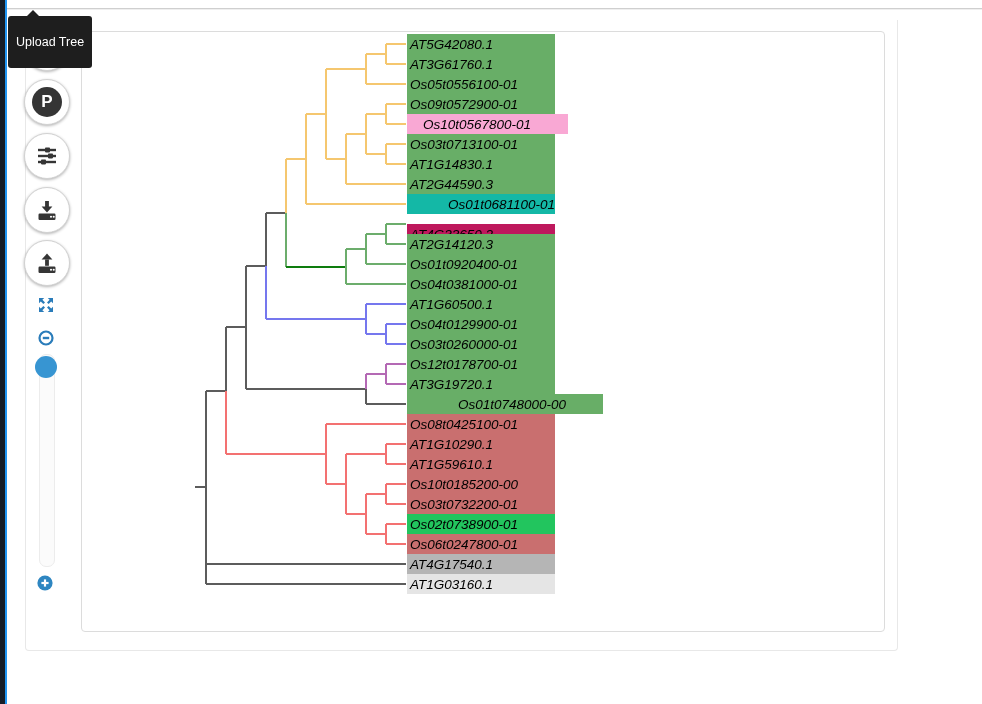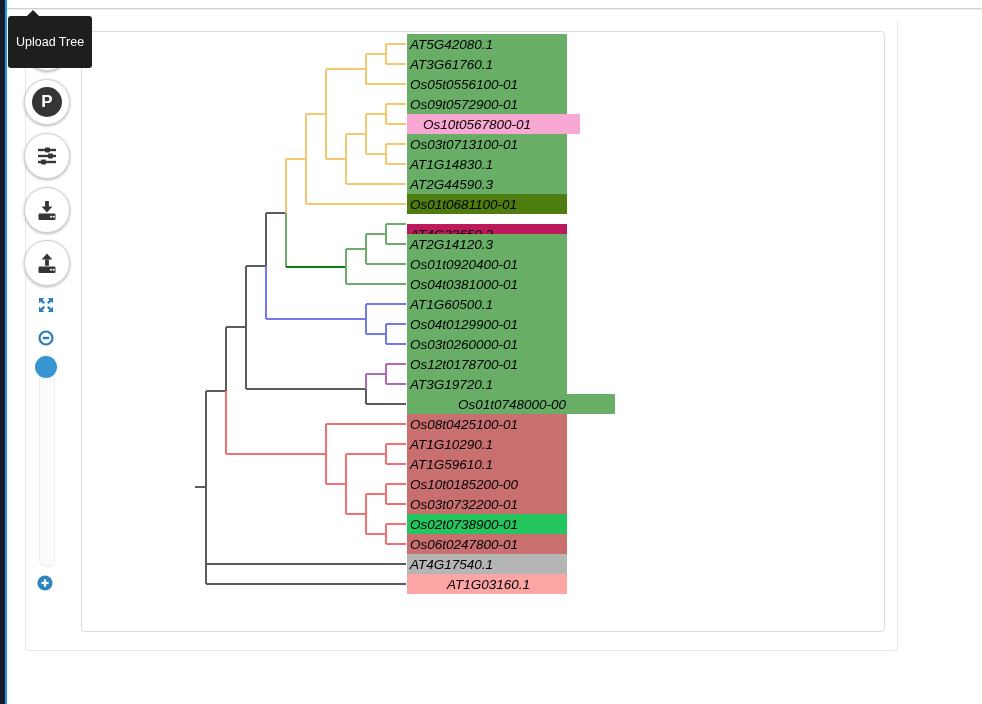--- a/index.html
+++ b/index.html
@@ -27,21 +27,21 @@
   .p-badge{width:30px;height:30px;border-radius:50%;background:#353535;color:#fff;
     font-weight:bold;font-size:17px;display:flex;align-items:center;justify-content:center;}
   .blue-ctl{position:absolute;z-index:10;cursor:pointer;}
   .expand-btn{left:38px;top:297px;width:16px;height:16px;}
   .zoom-out-btn{left:38px;top:330px;width:16px;height:16px;}
   .slider-track{position:absolute;left:39px;top:354px;width:14px;height:211px;z-index:9;
     background:#fbfbfb;border:1px solid #ececec;border-radius:7px;}
   .slider-handle{position:absolute;left:35px;top:356px;width:22px;height:22px;border-radius:50%;
     background:#3795d2;z-index:11;cursor:pointer;}
   .zoom-in-btn{left:37px;top:575px;width:16px;height:16px;}
-  #leaf-rows .leaf-row{position:absolute;left:407px;width:160px;height:20px;z-index:2;
+  #leaf-rows .leaf-row{position:absolute;left:407px;width:148px;height:20px;z-index:2;
     display:flex;align-items:center;}
   #leaf-rows .leaf-row span{font-style:italic;font-size:13.5px;color:#000;padding-left:3px;
     white-space:nowrap;}
   #tree-svg{position:absolute;left:0;top:0;z-index:3;pointer-events:none;}
 </style>
 </head>
 <body>
 
 <div class="left-rail"></div>
 <div class="left-rail-accent"></div>
@@ -142,21 +142,21 @@
     </div>
     <div class="leaf-row" style="top: 134px; background: rgb(104, 174, 103);">
       <span>Os03t0713100-01</span>
     </div>
     <div class="leaf-row" style="top: 154px; background: rgb(104, 174, 103);">
       <span>AT1G14830.1</span>
     </div>
     <div class="leaf-row" style="top: 174px; background: rgb(104, 174, 103);">
       <span>AT2G44590.3</span>
     </div>
-    <div class="leaf-row" style="top: 194px; background: #4d7c0f;">
+    <div class="leaf-row" style="top: 194px; background: #14b8a6; justify-content: flex-end;">
       <span>Os01t0681100-01</span>
     </div>
     <div class="leaf-row" style="top: 224px; background: #be185d;">
       <span>AT4G33650.2</span>
     </div>
     <div class="leaf-row" style="top: 234px; background: rgb(104, 174, 103);">
       <span>AT2G14120.3</span>
     </div>
     <div class="leaf-row" style="top: 254px; background: rgb(104, 174, 103);">
       <span>Os01t0920400-01</span>
@@ -199,21 +199,21 @@
     </div>
     <div class="leaf-row" style="top: 514px; background: #22c55e;">
       <span>Os02t0738900-01</span>
     </div>
     <div class="leaf-row" style="top: 534px; background: rgb(201, 111, 111);">
       <span>Os06t0247800-01</span>
     </div>
     <div class="leaf-row" style="top: 554px; background: rgb(181, 181, 181);">
       <span>AT4G17540.1</span>
     </div>
-    <div class="leaf-row" style="top: 574px; background: #fca5a5; justify-content: center;">
+    <div class="leaf-row" style="top: 574px; background: #e5e5e5;">
       <span>AT1G03160.1</span>
     </div>
   </div>
 <svg id="tree-svg" width="982" height="704" shape-rendering="crispEdges">
     <line x1="206" y1="487.359375" x2="206" y2="390.71875" stroke="#5c5c5c" stroke-width="2"></line>
     <line x1="206" y1="390.71875" x2="226" y2="390.71875" stroke="#5c5c5c" stroke-width="2"></line>
     <line x1="226" y1="390.71875" x2="226" y2="327.4375" stroke="#5c5c5c" stroke-width="2"></line>
     <line x1="226" y1="327.4375" x2="246" y2="327.4375" stroke="#5c5c5c" stroke-width="2"></line>
     <line x1="246" y1="327.4375" x2="246" y2="265.875" stroke="#5c5c5c" stroke-width="2"></line>
     <line x1="246" y1="265.875" x2="266" y2="265.875" stroke="#5c5c5c" stroke-width="2"></line>

